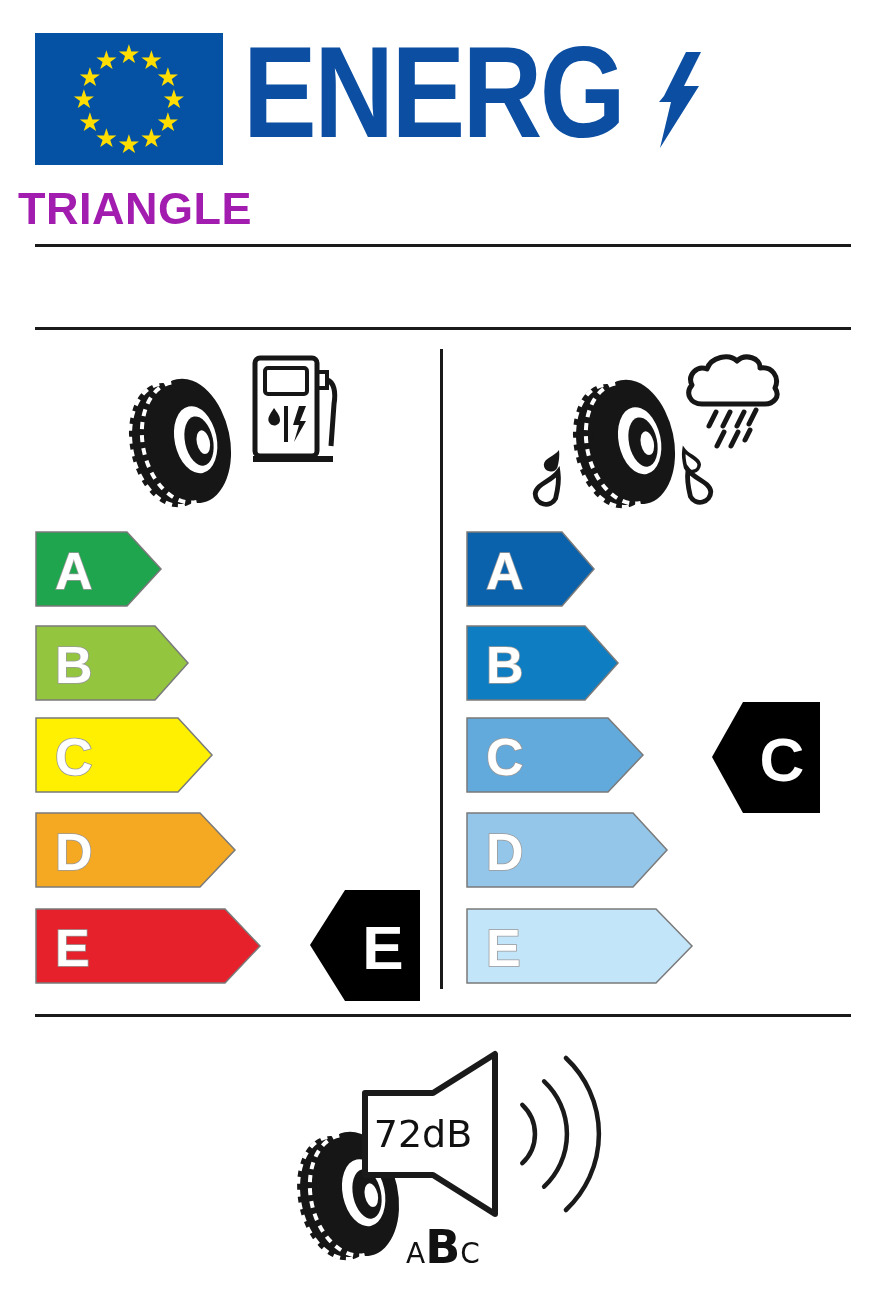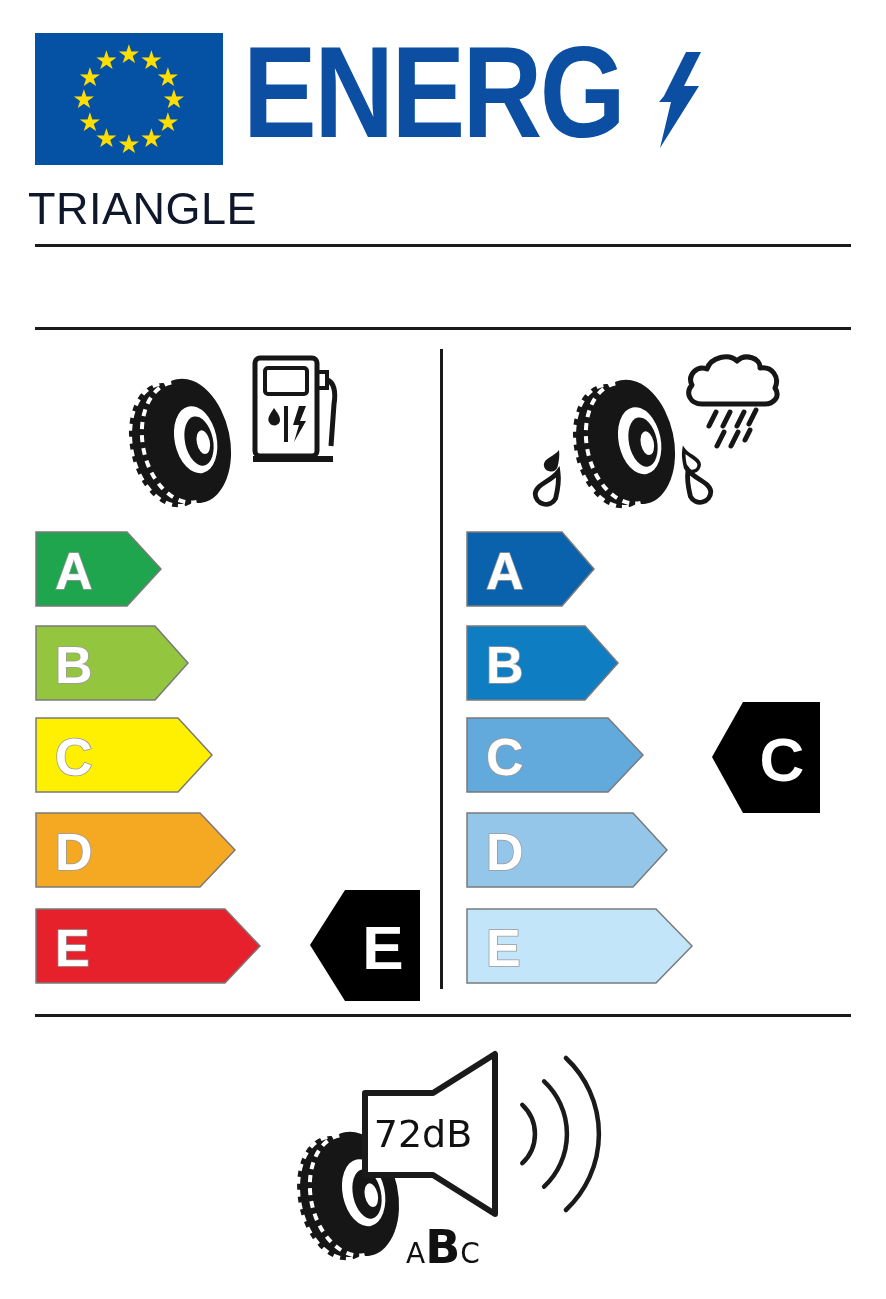--- a/index.html
+++ b/index.html
@@ -4,21 +4,21 @@
 <style>
   html,body{margin:0;padding:0;background:#fff;}
   .page{position:relative;width:886px;height:1299px;background:#fff;overflow:hidden;
         font-family:"Liberation Sans",sans-serif;}
   .eu-flag{position:absolute;left:35px;top:33px;width:188px;height:132px;}
   .star{position:absolute;transform:translate(-50%,-50%);font-size:26px;line-height:1;
         font-family:"DejaVu Sans",sans-serif;}
   .energ{position:absolute;left:243px;top:27px;font-size:130px;font-weight:700;
          letter-spacing:-3px;line-height:1;transform:scaleX(0.85);transform-origin:0 0;
          white-space:nowrap;}
-  .brand{position:absolute;left:28px;top:186px;font-size:45px;font-weight:400;color:#0f172a;
+  .brand{position:absolute;left:18px;top:186px;font-size:45px;font-weight:700;color:#a21caf;
          letter-spacing:0.5px;line-height:1;}
   svg{position:absolute;left:0;top:0;}
   .scale-letter{font-family:"Liberation Sans",sans-serif;font-weight:700;font-size:52px;
         fill:#fff;stroke:#9a9a9a;stroke-width:1.6px;paint-order:stroke;}
   .ind-letter{font-family:"Liberation Sans",sans-serif;font-weight:700;font-size:62px;fill:#fff;}
   .db-text{font-family:"DejaVu Sans",sans-serif;font-size:38px;fill:#111;}
   .noise-reg{font-family:"DejaVu Sans",sans-serif;font-size:28px;fill:#111;font-weight:400;}
   .noise-sel{font-family:"DejaVu Sans",sans-serif;font-size:46px;fill:#111;font-weight:700;}
 </style>
 </head>

